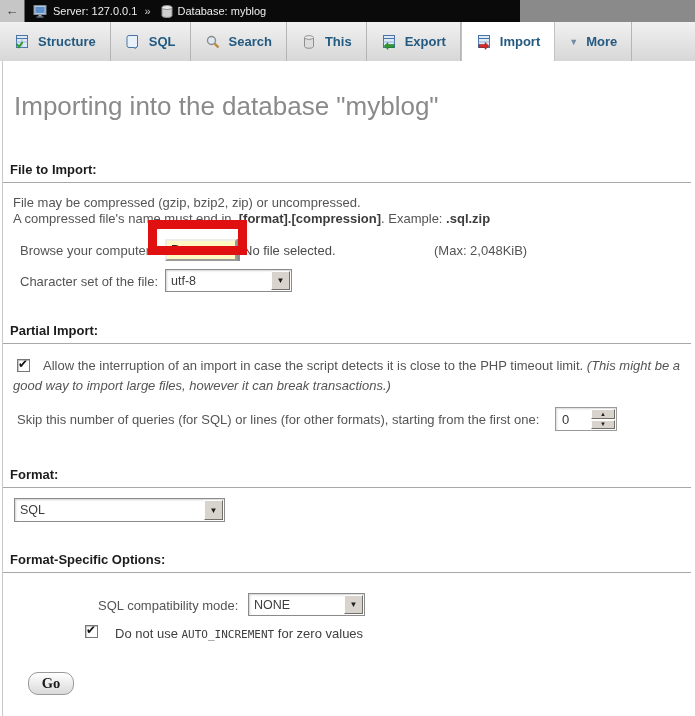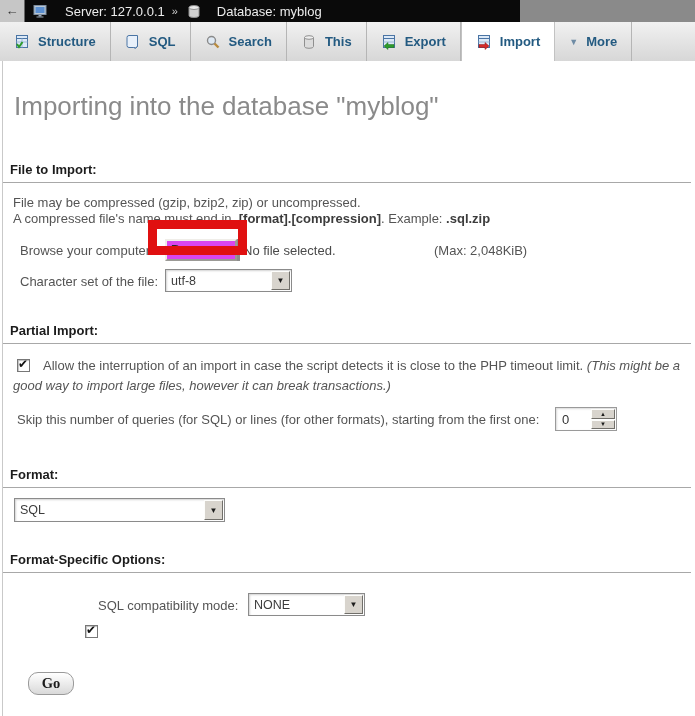--- a/index.html
+++ b/index.html
@@ -5,21 +5,21 @@
   * { box-sizing: border-box; margin: 0; padding: 0; }
   html,body { width: 695px; height: 716px; background: #fff; font-family: "Liberation Sans", sans-serif; }
 
   
   #topbar { position: relative; width: 695px; height: 22px; background: #8a8a8a; }
   #topbar-black { position: absolute; left: 0; top: 0; width: 520px; height: 22px; background: #0a0a0a;
                   display: flex; align-items: center; }
   #back-btn { width: 25px; height: 22px; background: #c6c6c6; border-right: 1px solid #666;
               color: #333; font-size: 13px; text-align: center; line-height: 21px; cursor: pointer; }
   .crumb-ico { margin: 0 5px 0 8px; display: inline-flex; }
-  #topbar-black span.crumb-txt { color: #ececec; font-size: 13px; margin-left: 12px; }
+  #topbar-black span.crumb-txt { color: #ececec; font-size: 11px; }
   .crumb-sep { color: #cfcfcf; font-size: 11px; margin: 0 2px 0 7px; }
 
   
   #tabbar { width: 695px; height: 39px; background: linear-gradient(180deg, #f1f1f1 0%, #d7d7d7 100%);
             display: flex; align-items: stretch; }
   .tab { display: flex; align-items: center; gap: 8px; padding: 0 14px;
          border-right: 1px solid #b5b5b5; cursor: pointer; }
   .tab .tab-label { font-size: 13px; font-weight: bold; color: var(--tab_text_blue, #235a81); }
   .tab.active { background: #fff; border-right: 1px solid #c2c2c2; border-left: 1px solid #c2c2c2; }
   .tab-icon { width: 16px; height: 16px; display: inline-flex; }
@@ -38,21 +38,21 @@
   #h-fso     { margin-top: 30px; }
 
   .intro { margin-top: 12px; padding-left: 10px; font-size: 13px; line-height: 16px; color: #545454; }
   .intro b { color: #3c3c3c; }
 
   .row { position: relative; }
   .lbl { position: absolute; font-size: 13px; color: #545454; white-space: nowrap; text-align: right; }
 
   #browse-row { margin-top: 11px; height: 26px; }
   #browse-button { position: absolute; left: 162px; top: 1px; width: 72px; height: 22px;
-                   background: #d946ef; border: 2px outset #efede8; box-shadow: 3px 0 0 #8d8d8d;
+                   background: #fef9c3; border: 2px outset #efede8; box-shadow: 3px 0 0 #8d8d8d;
                    font-family: "Liberation Sans", sans-serif; font-size: 14px; color: #2a2a2a; cursor: pointer; }
   #charset-row { margin-top: 5px; height: 24px; }
 
   
   #highlight-box { position: absolute; left: 145px; top: 159px; width: 99px; height: 35px;
                    border: 9px solid var(--highlight_red, #e01010); z-index: 5; pointer-events: none; }
 
   
   .w95select { position: absolute; display: flex; background: #fff; border: 1px solid #8b8b8b;
                box-shadow: inset 1px 1px 2px rgba(0,0,0,.18); cursor: pointer; }
@@ -245,19 +245,20 @@
     <div class="w95select" style="left:245px; top:0; width:117px; height:23px;">
       <span class="sel-val">NONE</span>
       <span class="sel-arrow">▼</span>
     </div>
   </div>
 
   <div class="row" id="autoinc-row">
     <span class="cb">
         <span class="check">✔</span>
       </span>
+    <span id="autoinc-text"><span>Do not use </span><code>AUTO_INCREMENT</code><span> for zero values</span></span>
   </div>
 
   <div class="row" id="go-row">
     <button id="go-button">Go</button>
   </div>
 
 </div>
 
 </body></html>

